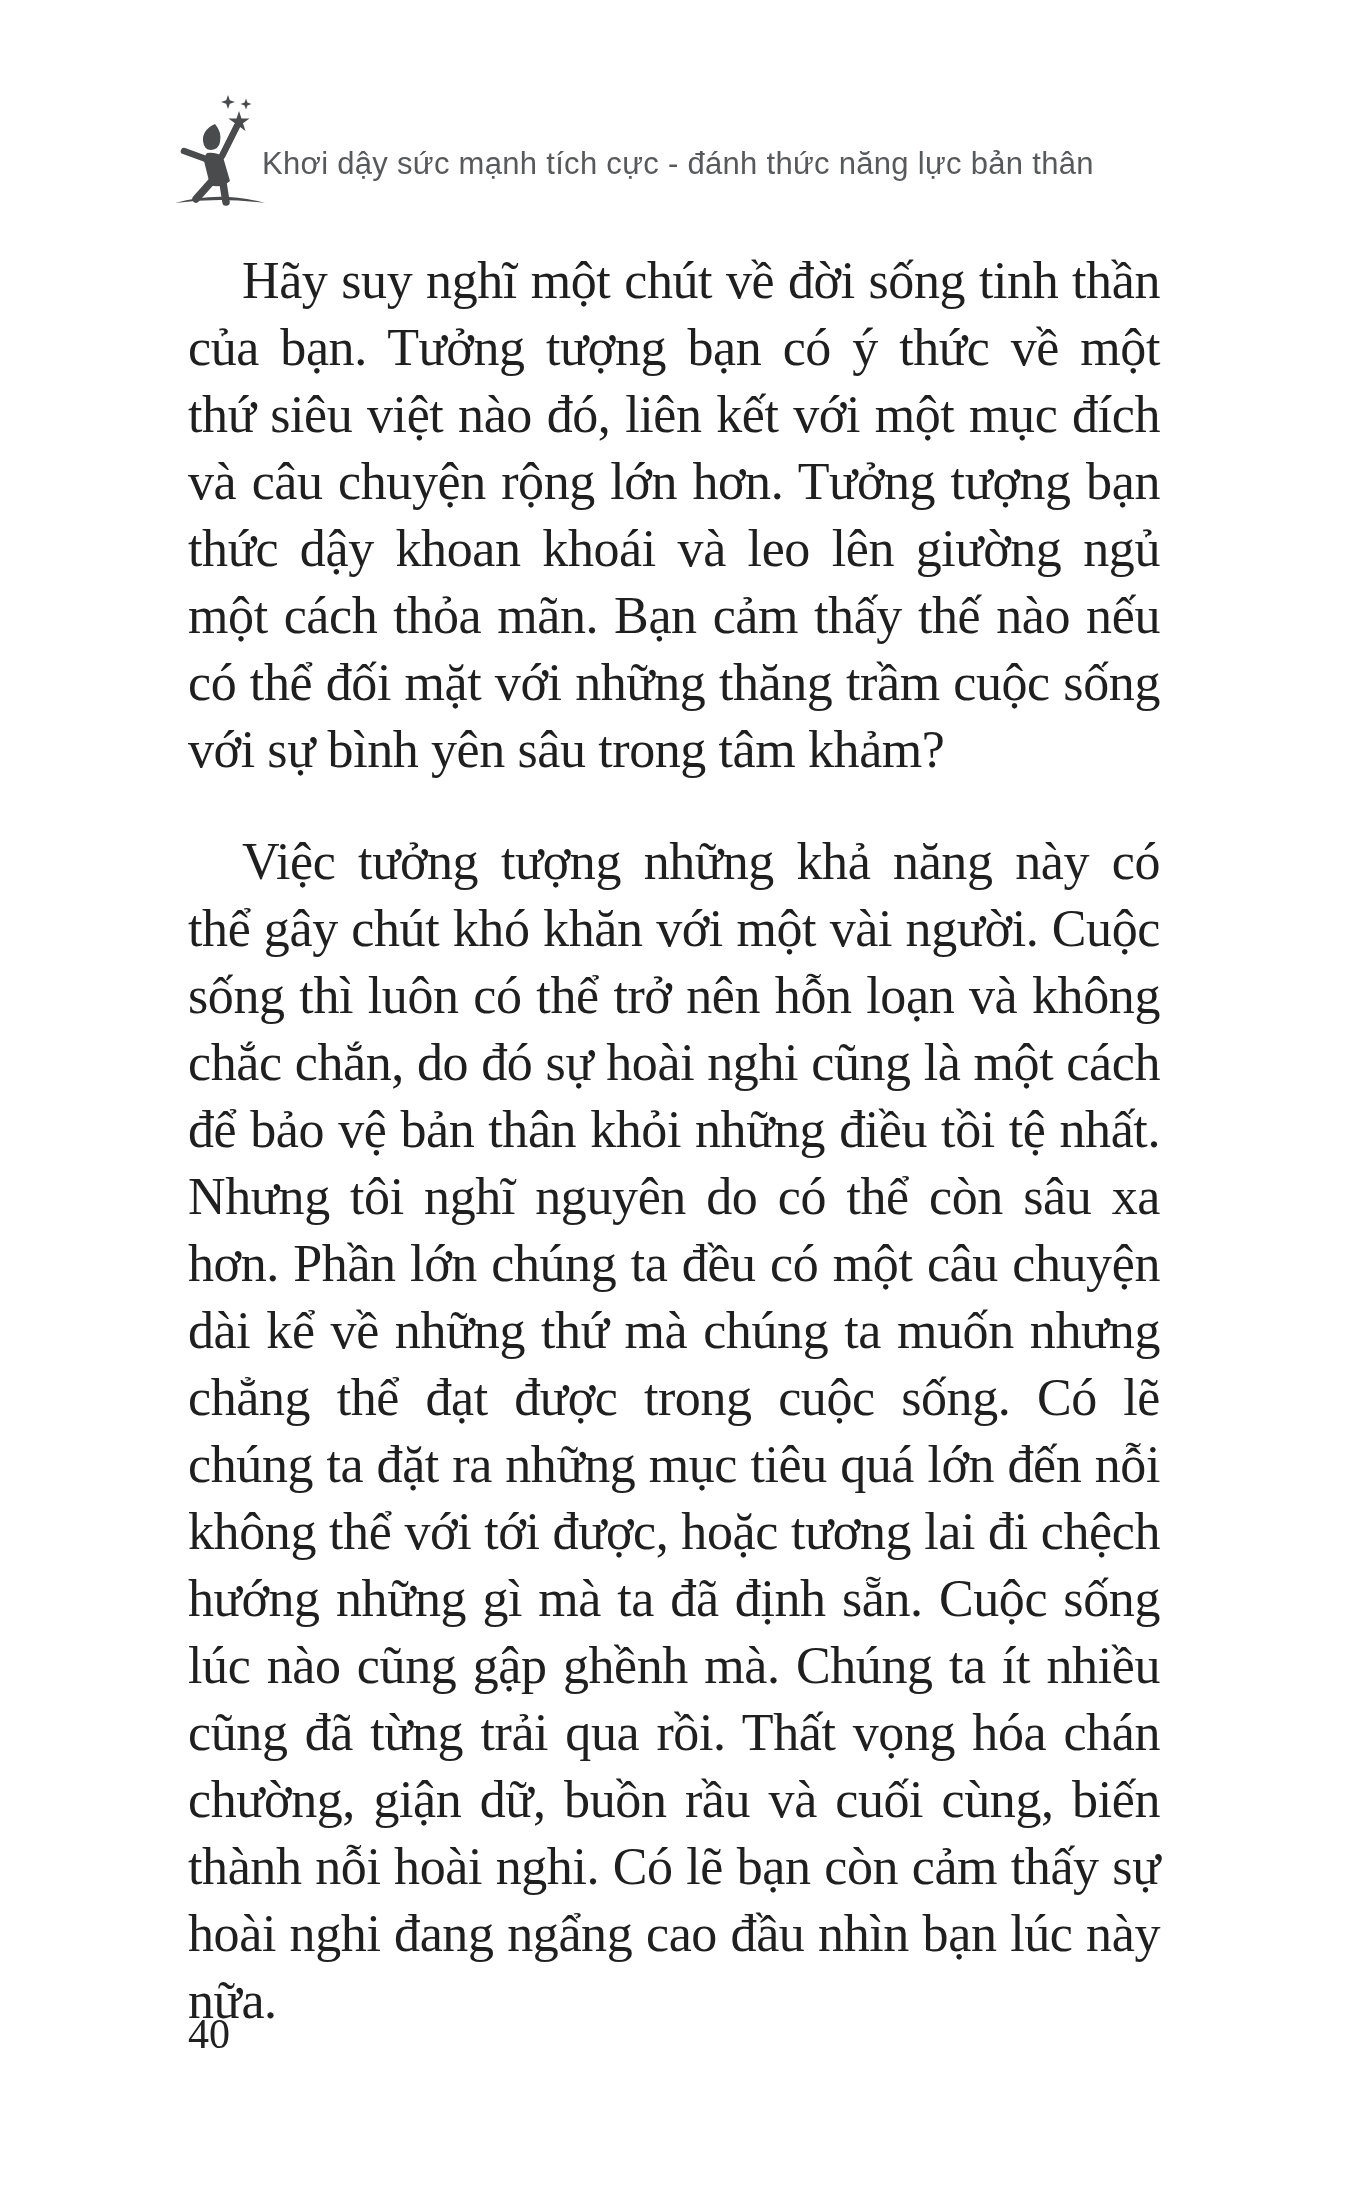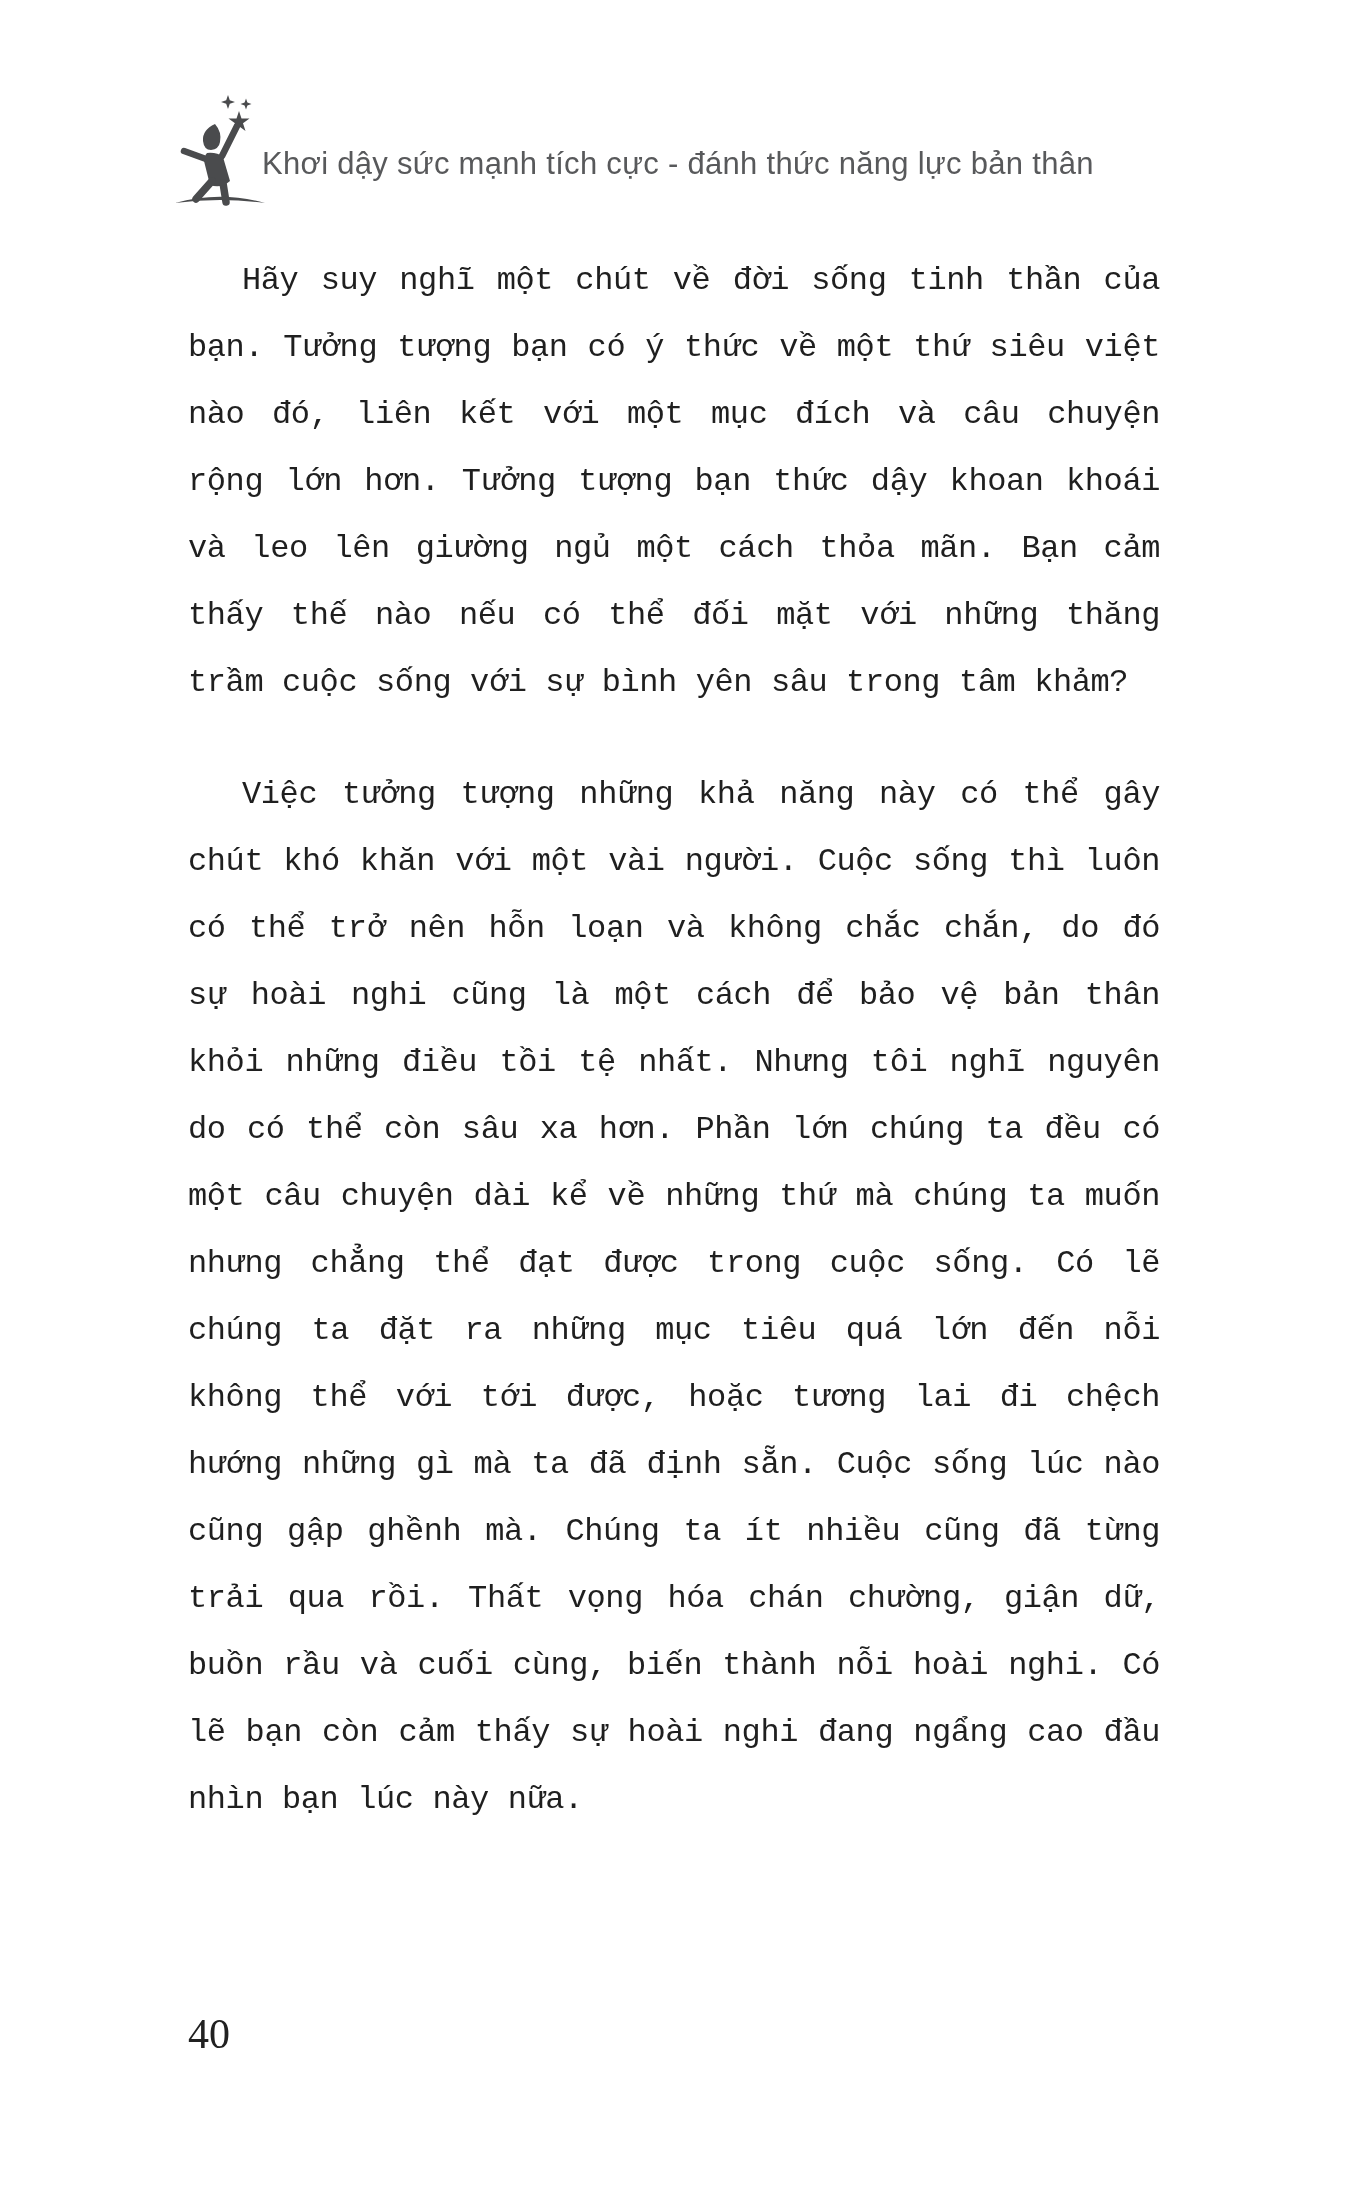--- a/index.html
+++ b/index.html
@@ -40,22 +40,22 @@
     line-height: 36px;
     color: #58595b;
     letter-spacing: 0.3px;
     white-space: nowrap;
   }
   .page-body {
     position: absolute;
     left: 188px;
     top: 247px;
     width: 972px;
-    font-family: Liberation Mono, monospace;
-    font-size: 32px;
+    font-family: Liberation Serif, serif;
+    font-size: 52px;
     line-height: 67px;
     color: #1f1f1f;
     text-align: justify;
     letter-spacing: -0.4px;
   }
   .page-body p {
     margin: 0;
     text-indent: 54px;
   }
   .page-body p + p {

